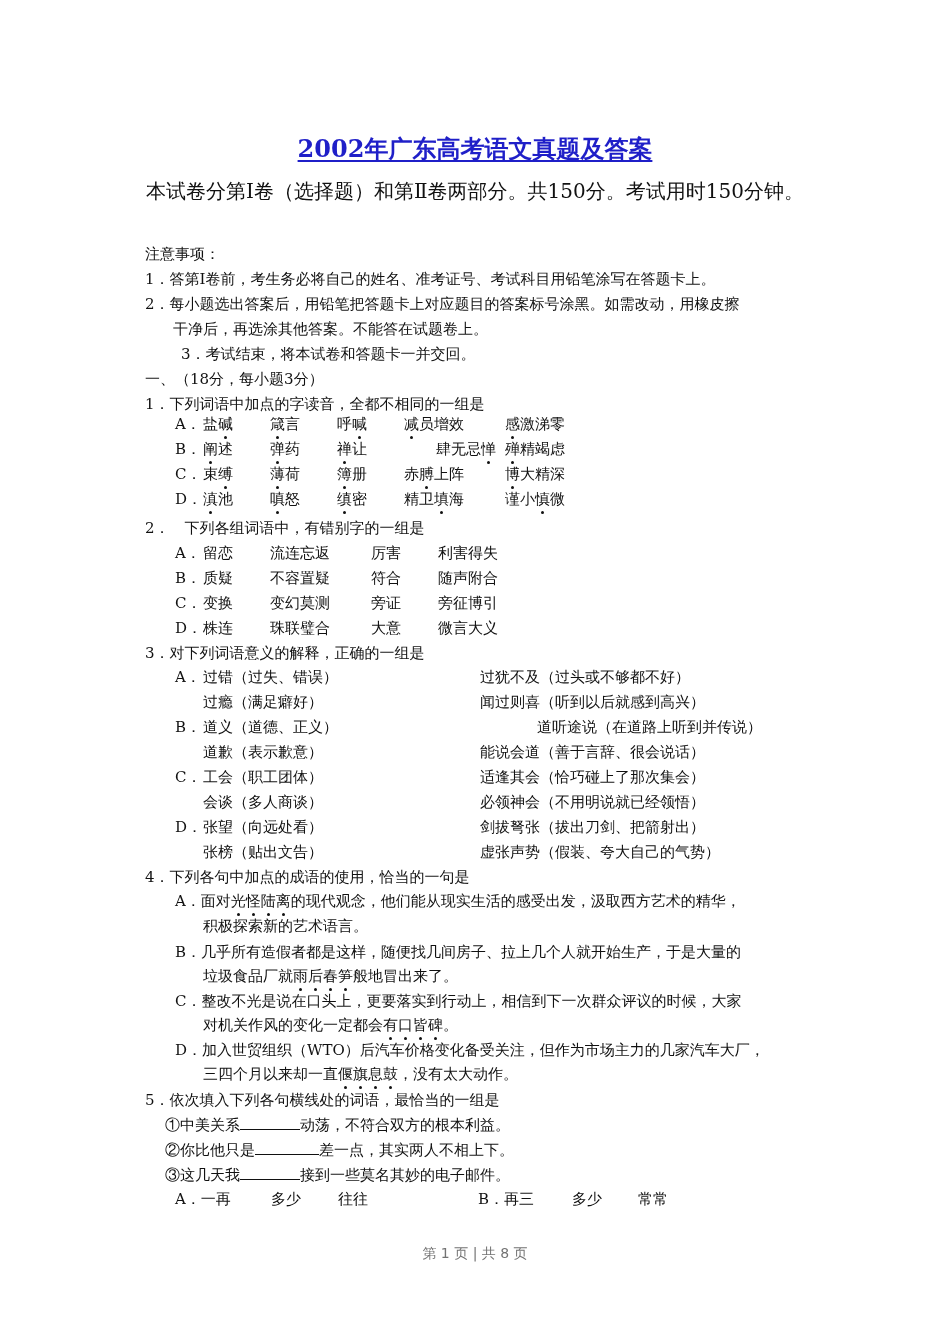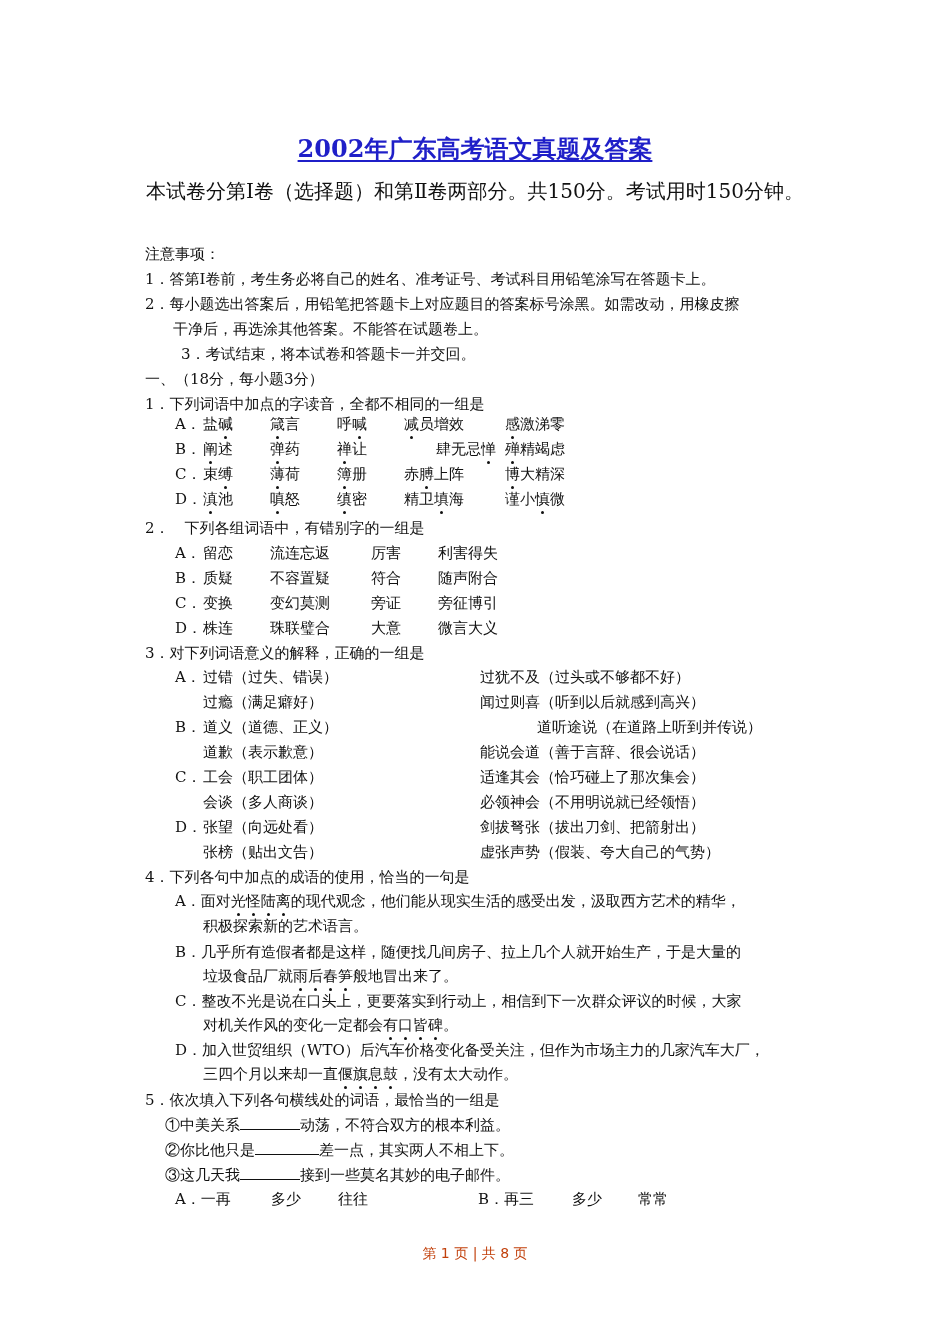--- a/index.html
+++ b/index.html
@@ -11,21 +11,21 @@
            text-underline-offset: 3px; letter-spacing: 0px; }
   .subtitle { position: absolute; left: 0; width: 950px; top: 178px; text-align: center; font-size: 20px; }
   .section-head { position: absolute; left: 0; width: 950px; top: 219px; text-align: center; font-size: 15px; }
   .line { position: absolute; font-size: 15px; white-space: nowrap; line-height: 20px; }
   .cell { position: absolute; font-size: 15px; white-space: nowrap; line-height: 20px; }
   .dot { position: relative; display: inline-block; }
   .dot::after { content: ""; position: absolute; left: 50%; bottom: -5px; width: 3px; height: 3px;
                 margin-left: -1.5px; border-radius: 50%; background: #111; }
   .blank { display: inline-block; border-bottom: 1px solid #111; height: 15px; vertical-align: baseline; }
   .footer { position: absolute; left: 0; width: 950px; top: 1245px; text-align: center;
-            font-family: "DejaVu Sans", "Liberation Sans", sans-serif; font-size: 14px; color: #c2410c; }
+            font-family: "DejaVu Sans", "Liberation Sans", sans-serif; font-size: 14px; color: #737373; }
 </style>
 </head>
 <body>
 
 <div class="page">
 
   <div class="title">2002年广东高考语文真题及答案</div>
   <div class="subtitle">本试卷分第Ⅰ卷（选择题）和第Ⅱ卷两部分。共150分。考试用时150分钟。</div>
 
   <div class="line" style="left:145px;top:244px;">注意事项：</div>

